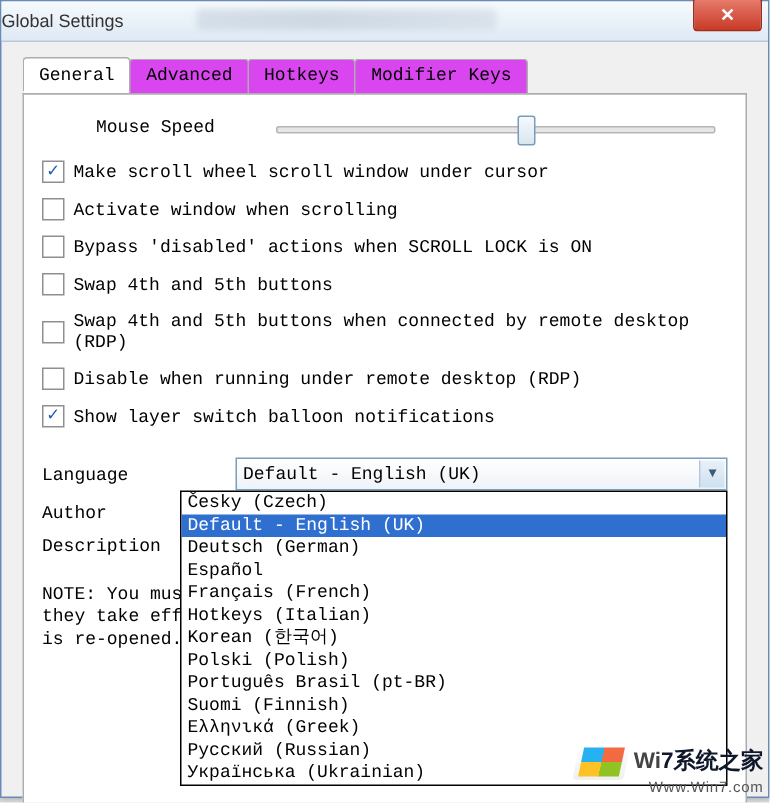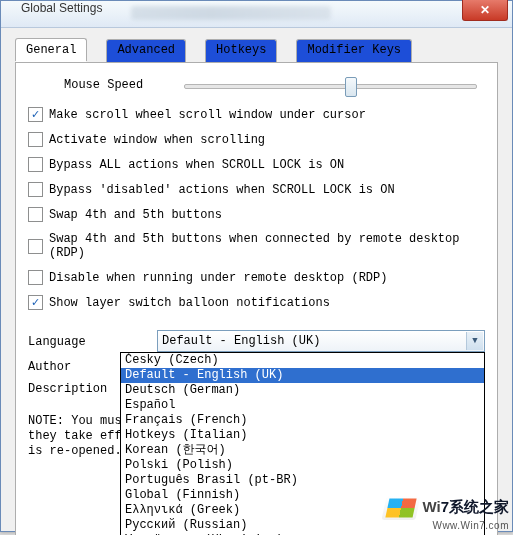--- a/index.html
+++ b/index.html
@@ -18,22 +18,22 @@
     width: 511px;
     height: 530px;
     background: #f0f0f0;
     border: 1px solid #6a8bb8;
     box-shadow: 0 0 4px rgba(0,0,0,.3);
   }
   .titlebar {
     height: 26px;
     background: linear-gradient(#f5fafc, #dfe9f5);
     display: flex;
-    align-items: flex-start;
-    padding-left: 20px;
+    align-items: center;
+    padding-left: 0;
     font-family: "Segoe UI", sans-serif;
     font-size: 12px;
     color: #333;
     position: relative;
     border-bottom: 1px solid #b8c8dc;
   }
   .titlebar .blur {
     position: absolute;
     left: 130px;
     top: 5px;
@@ -64,27 +64,26 @@
   }
   .content {
     padding: 10px 14px;
   }
   .tabs {
     display: flex;
     border-bottom: 1px solid #adadad;
     position: relative;
     top: 1px;
     z-index: 2;
-    gap: 20px;
   }
   .tab {
     padding: 3px 10px 4px 10px;
     border: 1px solid #adadad;
     border-bottom: none;
-    background: #1d4ed8;
+    background: #d946ef;
     margin-right: -1px;
     font-family: "Courier New", monospace;
     font-size: 12px;
     position: relative;
     border-radius: 3px 3px 0 0;
   }
   .tab.active {
     background: #fff;
     z-index: 3;
     padding-top: 4px;
@@ -285,24 +284,20 @@
       </div>
 
       <div id="checks-container">
           <div class="row check">
             <span class="checkbox">✓</span>
             <span>Make scroll wheel scroll window under cursor</span>
           </div>
           <div class="row check">
             <span class="checkbox"></span>
             <span>Activate window when scrolling</span>
-          </div>
-          <div class="row check">
-            <span class="checkbox"></span>
-            <span>Bypass ALL actions when SCROLL LOCK is ON</span>
           </div>
           <div class="row check">
             <span class="checkbox"></span>
             <span>Bypass 'disabled' actions when SCROLL LOCK is ON</span>
           </div>
           <div class="row check">
             <span class="checkbox"></span>
             <span>Swap 4th and 5th buttons</span>
           </div>
           <div class="row check">
@@ -331,21 +326,21 @@
           <div class="dropdown" id="lang-dropdown">
               <div class="dropdown-item">Česky (Czech)</div>
               <div class="dropdown-item selected">Default - English (UK)</div>
               <div class="dropdown-item">Deutsch (German)</div>
               <div class="dropdown-item">Español</div>
               <div class="dropdown-item">Français (French)</div>
               <div class="dropdown-item">Hotkeys (Italian)</div>
               <div class="dropdown-item">Korean (한국어)</div>
               <div class="dropdown-item">Polski (Polish)</div>
               <div class="dropdown-item">Português Brasil (pt-BR)</div>
-              <div class="dropdown-item">Global (Finnish)</div>
+              <div class="dropdown-item">Suomi (Finnish)</div>
               <div class="dropdown-item">Ελληνικά (Greek)</div>
               <div class="dropdown-item">Русский (Russian)</div>
               <div class="dropdown-item">Українська (Ukrainian)</div>
             </div>
         </div>
       </div>
 
       <div class="form-row">
         <span class="form-label">Author</span>
       </div>

